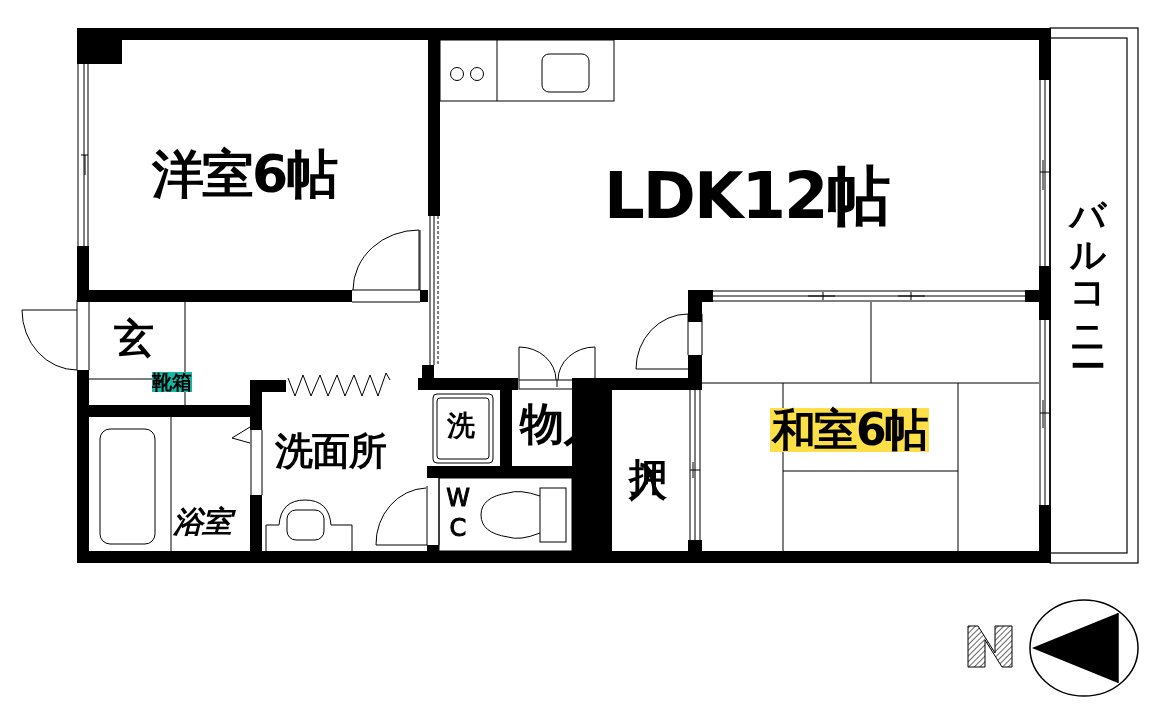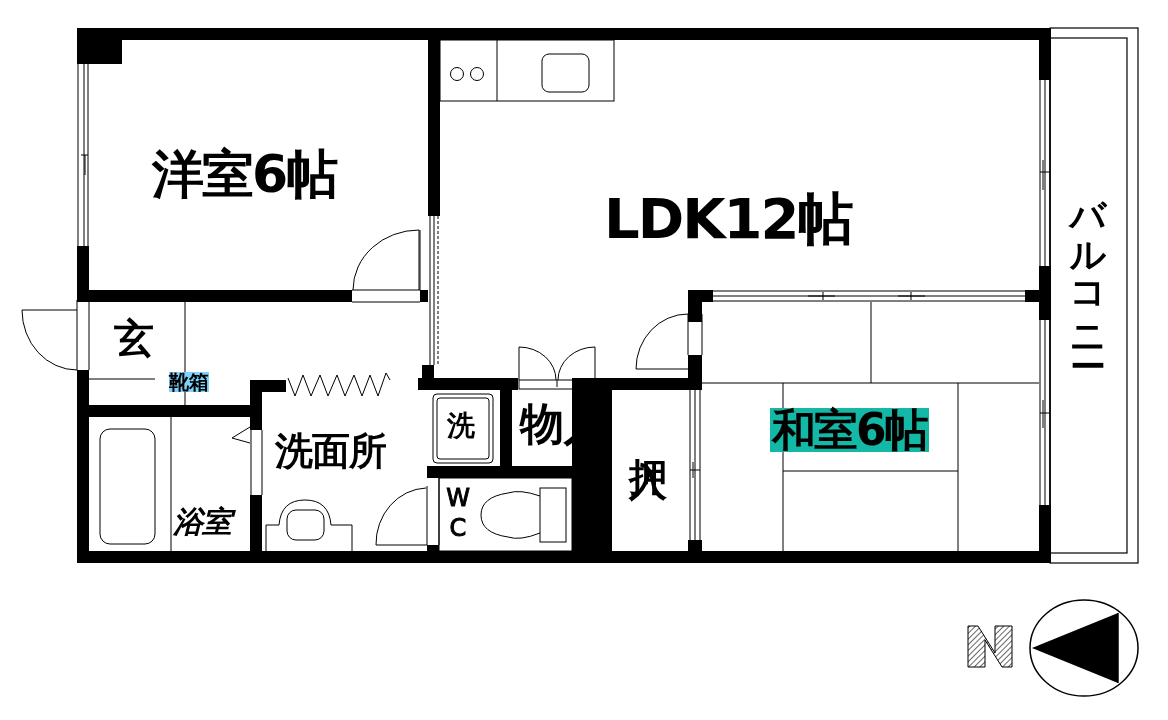--- a/index.html
+++ b/index.html
@@ -202,33 +202,33 @@
     <polygon points="1032,648 1118,613 1118,683" fill="#000"></polygon>
     <line x1="1118" y1="613" x2="1118" y2="683" stroke="#000" stroke-width="1.5"></line>
   </g>
   <g>
     <path d="M 968 626 L 978 626 L 995 653 L 995 626 L 1012 626 L 1012 667 L 1002 667 L 985 640 L 985 667 L 968 667 Z" fill="url(#hatch)" stroke="#000" stroke-width="1"></path>
   </g>
 </svg>
 
 <div class="lbl" style="left:152px; top:148px; font-size:52px; letter-spacing:-2px;">洋室6帖</div>
 
-<div class="lbl" style="left:604px; top:164px; font-size:56px; letter-spacing:-2px;margin-top:27px;">LDK12帖</div>
+<div class="lbl" style="left:604px; top:164px; font-size:64px; letter-spacing:-2px;">LDK12帖</div>
 
 <div class="lbl vert" style="left:1070px; top:175px; font-size:36px;">バルコニー</div>
 
 <div class="lbl" style="left:114px; top:318px; font-size:40px;">玄</div>
 
-<div class="lbl" style="left:152px; top:372px; font-size:20px; background:#7dd3fc;margin-left:17px;">靴箱</div>
+<div class="lbl" style="left:152px; top:372px; font-size:20px; background:#14b8a6;">靴箱</div>
 
 <div class="lbl" style="left:275px; top:432px; font-size:38px; letter-spacing:-1px;">洗面所</div>
 
 <div class="lbl" style="left:447px; top:412px; font-size:28px;">洗</div>
 
 <div class="lbl" style="left:520px; top:402px; font-size:44px;">物入</div>
 
 <div class="lbl vert" style="left:629px; top:428px; font-size:38px;">押入</div>
 
-<div class="lbl" style="left:770px; top:408px; font-size:44px; letter-spacing:-2px; background:#14b8a6; padding:0 2px;">和室6帖</div>
+<div class="lbl" style="left:770px; top:408px; font-size:44px; letter-spacing:-2px; background:#fde047; padding:0 2px;">和室6帖</div>
 
 <div class="lbl" style="left:173px; top:507px; font-size:30px; letter-spacing:-1px;font-style:italic;">浴室</div>
 
 <div class="lbl vert" style="left:446px; top:484px; font-size:24px; letter-spacing:2px; font-weight:normal; -webkit-text-stroke:1px #000;">WC</div>
 
 </body></html>

